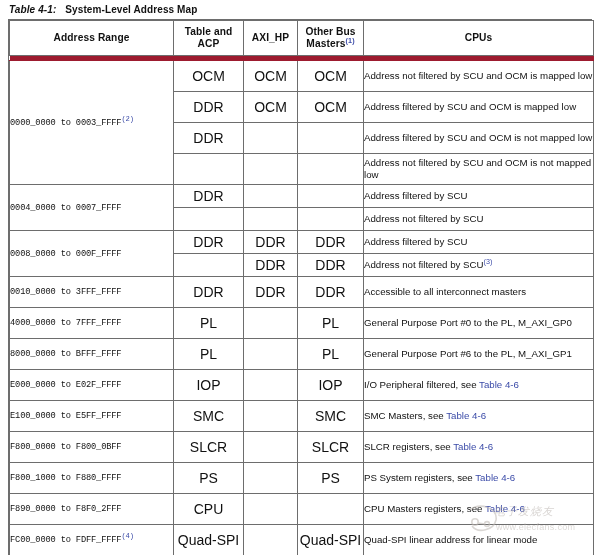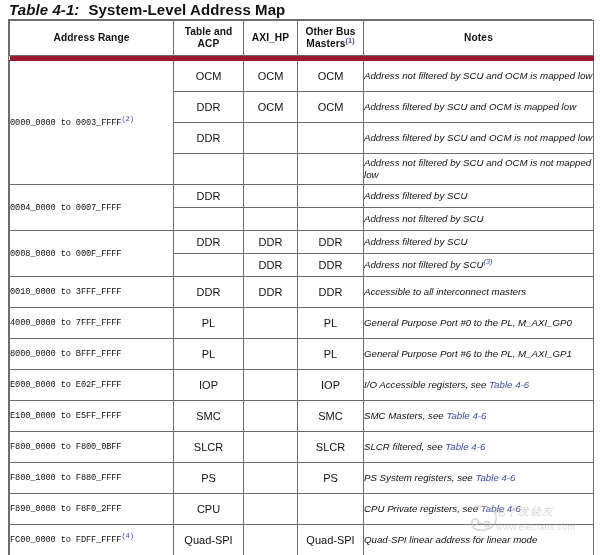--- a/index.html
+++ b/index.html
@@ -14,21 +14,21 @@
     color: #111111;
     overflow: hidden;
     position: relative;
   }
 
   
   .caption {
     position: absolute;
     left: 9px;
     top: 2px;
-    font-size: 15px;
+    font-size: 10px;
     line-height: 15px;
     white-space: nowrap;
   }
   .caption .cap-label {
     font-style: italic;
     font-weight: bold;
     letter-spacing: .1px;
   }
   .caption .cap-title {
     font-weight: bold;
@@ -105,29 +105,28 @@
     font-family: "Liberation Mono", monospace;
     font-size: 8.7px;
     letter-spacing: -0.15px;
     padding-left: 8px;
     text-align: left;
     white-space: nowrap;
     margin-left: 44px;
   }
   td.master {
     text-align: center;
-    font-size: 11px;
+    font-size: 14px;
     padding: 1px 2px;
   }
   td.notes {
     text-align: left;
     font-size: 9.7px;
     line-height: 12.4px;
     padding: 2px 5px 2px 6px;
-    font-style: italic;
   }
   td.shade { background: #e2e2e2; }
   .link {
     color: #3b4ba8;
   }
   .nrow-1 { height: 31px; }
   .nrow-2 { height: 23px; }
 
   
   tr.group-start > td { border-top: 1.4px solid #5a5a5a; }
@@ -185,21 +184,21 @@
         <col class="c-axi">
         <col class="c-obm">
         <col class="c-notes">
     </colgroup>
     <thead>
       <tr>
         <th>Address Range</th>
         <th>Table and ACP</th>
         <th>AXI_HP</th>
         <th><span>Other Bus Masters</span><span class="sup">(1)</span></th>
-        <th>Notes</th>
+        <th>CPUs</th>
       </tr>
       <tr class="redband">
         <td colspan="5"></td>
       </tr>
     </thead>
     <tbody id="amap-body">
         <tr class="group-start nrow-1">
           <td class="range" rowspan="4"><span>0000_0000 to 0003_FFFF</span><span class="sup-dark">(2)</span></td>
           <td class="master">OCM</td>
           <td class="master">OCM</td>
@@ -269,49 +268,49 @@
           <td class="master">PL</td>
           <td class="master shade"></td>
           <td class="master">PL</td>
           <td class="notes"><span>General Purpose Port #6 to the PL, M_AXI_GP1</span></td>
         </tr>
         <tr class="group-start nrow-1">
           <td class="range" rowspan="1"><span>E000_0000 to E02F_FFFF</span></td>
           <td class="master">IOP</td>
           <td class="master shade"></td>
           <td class="master">IOP</td>
-          <td class="notes"><span>I/O Accessible registers, see </span><span class="link">Table 4-6</span></td>
+          <td class="notes"><span>I/O Peripheral filtered, see </span><span class="link">Table 4-6</span></td>
         </tr>
         <tr class="group-start nrow-1">
           <td class="range" rowspan="1"><span>E100_0000 to E5FF_FFFF</span></td>
           <td class="master">SMC</td>
           <td class="master shade"></td>
           <td class="master">SMC</td>
           <td class="notes"><span>SMC Masters, see </span><span class="link">Table 4-6</span></td>
         </tr>
         <tr class="group-start nrow-1">
           <td class="range" rowspan="1"><span>F800_0000 to F800_0BFF</span></td>
           <td class="master">SLCR</td>
           <td class="master shade"></td>
           <td class="master">SLCR</td>
-          <td class="notes"><span>SLCR filtered, see </span><span class="link">Table 4-6</span></td>
+          <td class="notes"><span>SLCR registers, see </span><span class="link">Table 4-6</span></td>
         </tr>
         <tr class="group-start nrow-1">
           <td class="range" rowspan="1"><span>F800_1000 to F880_FFFF</span></td>
           <td class="master">PS</td>
           <td class="master shade"></td>
           <td class="master">PS</td>
           <td class="notes"><span>PS System registers, see </span><span class="link">Table 4-6</span></td>
         </tr>
         <tr class="group-start nrow-1">
           <td class="range" rowspan="1"><span>F890_0000 to F8F0_2FFF</span></td>
           <td class="master">CPU</td>
           <td class="master shade"></td>
           <td class="master shade"></td>
-          <td class="notes"><span>CPU Private registers, see </span><span class="link">Table 4-6</span></td>
+          <td class="notes"><span>CPU Masters registers, see </span><span class="link">Table 4-6</span></td>
         </tr>
         <tr class="group-start nrow-1">
           <td class="range" rowspan="1"><span>FC00_0000 to FDFF_FFFF</span><span class="sup-dark">(4)</span></td>
           <td class="master">Quad-SPI</td>
           <td class="master shade"></td>
           <td class="master">Quad-SPI</td>
           <td class="notes"><span>Quad-SPI linear address for linear mode</span></td>
         </tr>
       </tbody>
   </table>

